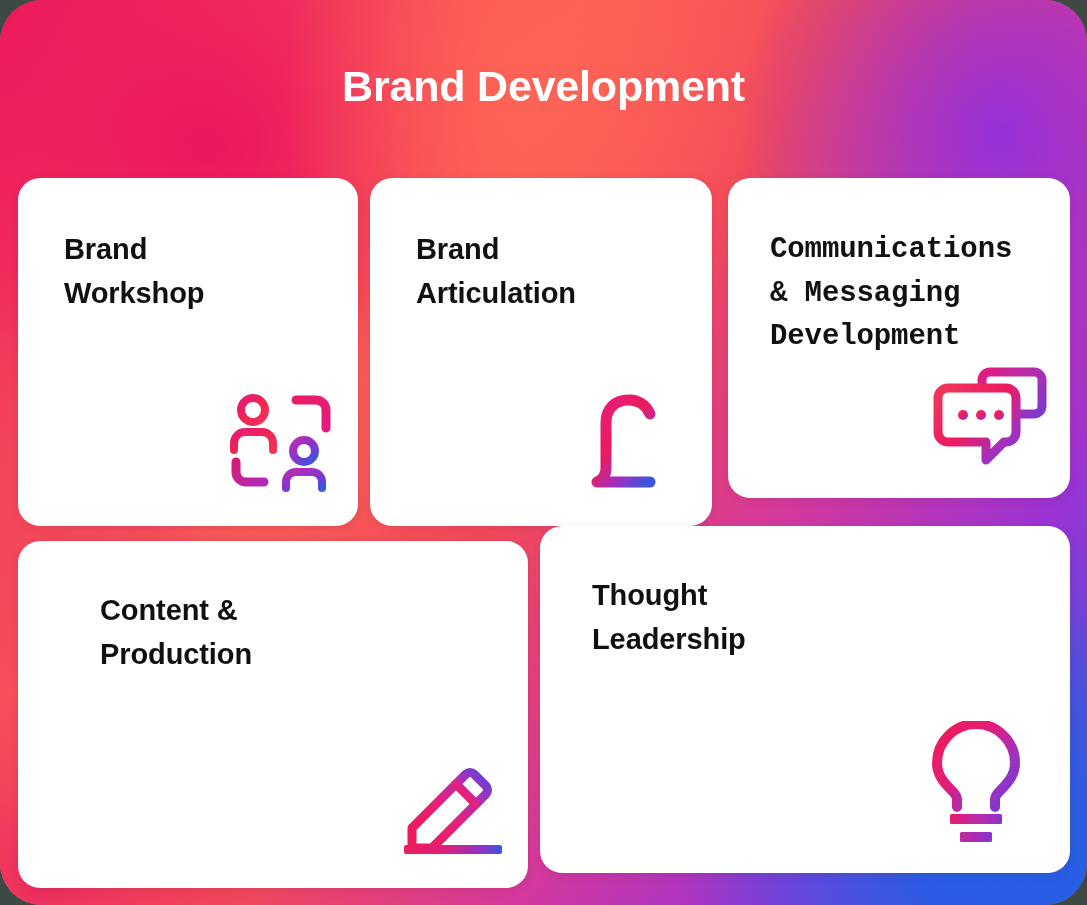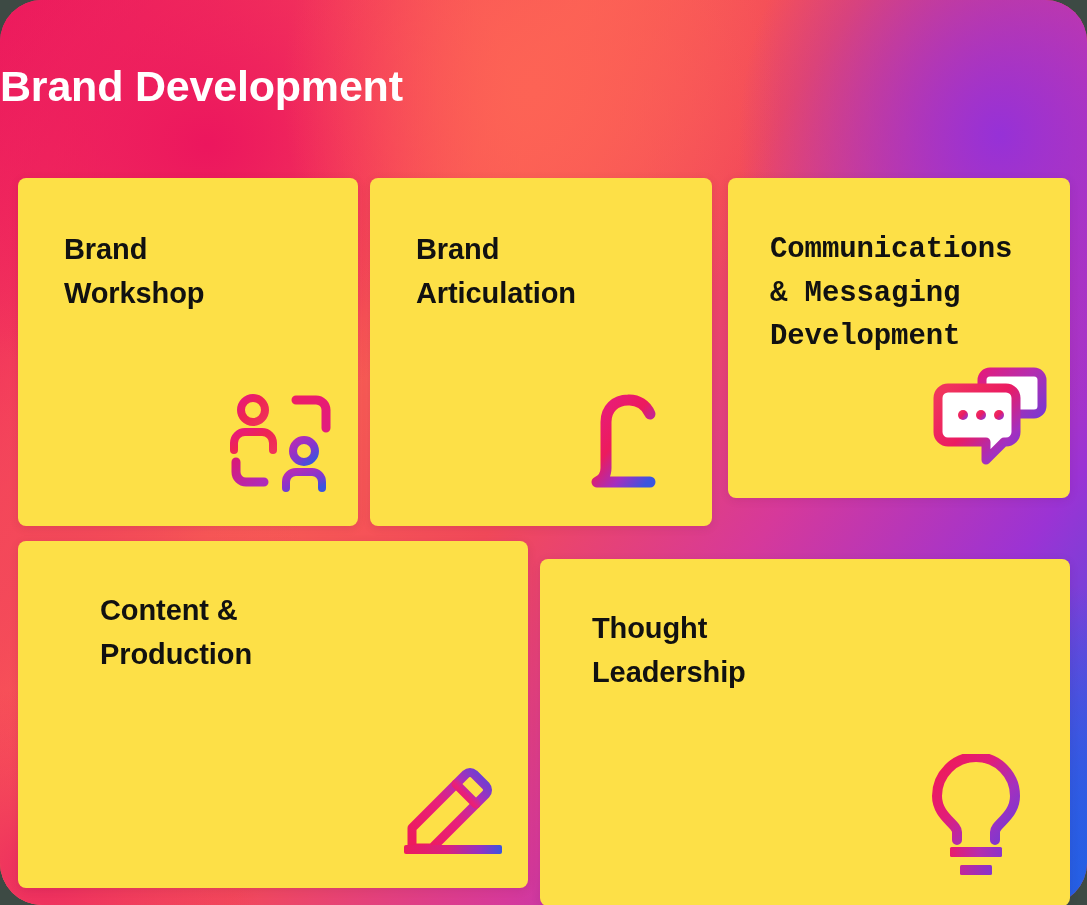--- a/index.html
+++ b/index.html
@@ -78,33 +78,33 @@
     left: -16%; bottom: -18%;
     width: 40%; height: 42%;
     background: radial-gradient(closest-side, rgba(237,45,95,1) 0.5%, rgba(237,45,95,0) 100%);
   }
 
   
   .title {
     position: absolute;
     left: 0; top: 64px;
     width: 1087px;
-    text-align: left;
+    text-align: center;
     color: #ffffff;
     font-size: 43px;
     font-weight: bold;
     letter-spacing: -0.2px;
     line-height: 1.05;
   }
 
   
   .card {
     position: absolute;
-    background: #fde047;
-    border-radius: 8px;
+    background: #ffffff;
+    border-radius: 22px;
     box-shadow: 0 2px 10px rgba(60, 10, 50, 0.10);
   }
   .card-title {
     position: absolute;
     left: 46px;
     top: 50px;
     color: #111111;
     font-size: 29px;
     font-weight: bold;
     line-height: 1.50;
@@ -118,21 +118,21 @@
     width: 104px;
     height: 104px;
   }
   .card-icon svg { display: block; width: 100%; height: 100%; }
 
   
   #card-0 { left: 18px;  top: 178px; width: 340px; height: 348px; }
   #card-1 { left: 370px; top: 178px; width: 342px; height: 348px; }
   #card-2 { left: 728px; top: 178px; width: 342px; height: 320px; font-family: Liberation Mono, monospace; }
   #card-3 { left: 18px;  top: 541px; width: 510px; height: 347px; }
-  #card-4 { left: 540px; top: 559px; width: 530px; height: 347px; }
+  #card-4 { left: 540px; top: 526px; width: 530px; height: 347px; }
 
   #card-2 .card-title { left: 42px; }
   #card-3 .card-title { left: 46px; top: 48px; margin-left: 36px; }
   #card-4 .card-title { left: 52px; top: 48px; }
 
   #card-0 .card-icon { right: 14px; bottom: 28px; width: 120px; height: 114px; }
   #card-1 .card-icon { right: 40px; bottom: 26px; width: 96px;  height: 112px; }
   #card-2 .card-icon { right: 22px; bottom: 28px; width: 116px; height: 112px; }
   #card-3 .card-icon { right: 20px; bottom: 30px; width: 110px; height: 108px; }
   #card-4 .card-icon { right: 42px; bottom: 30px; width: 104px; height: 122px; }

